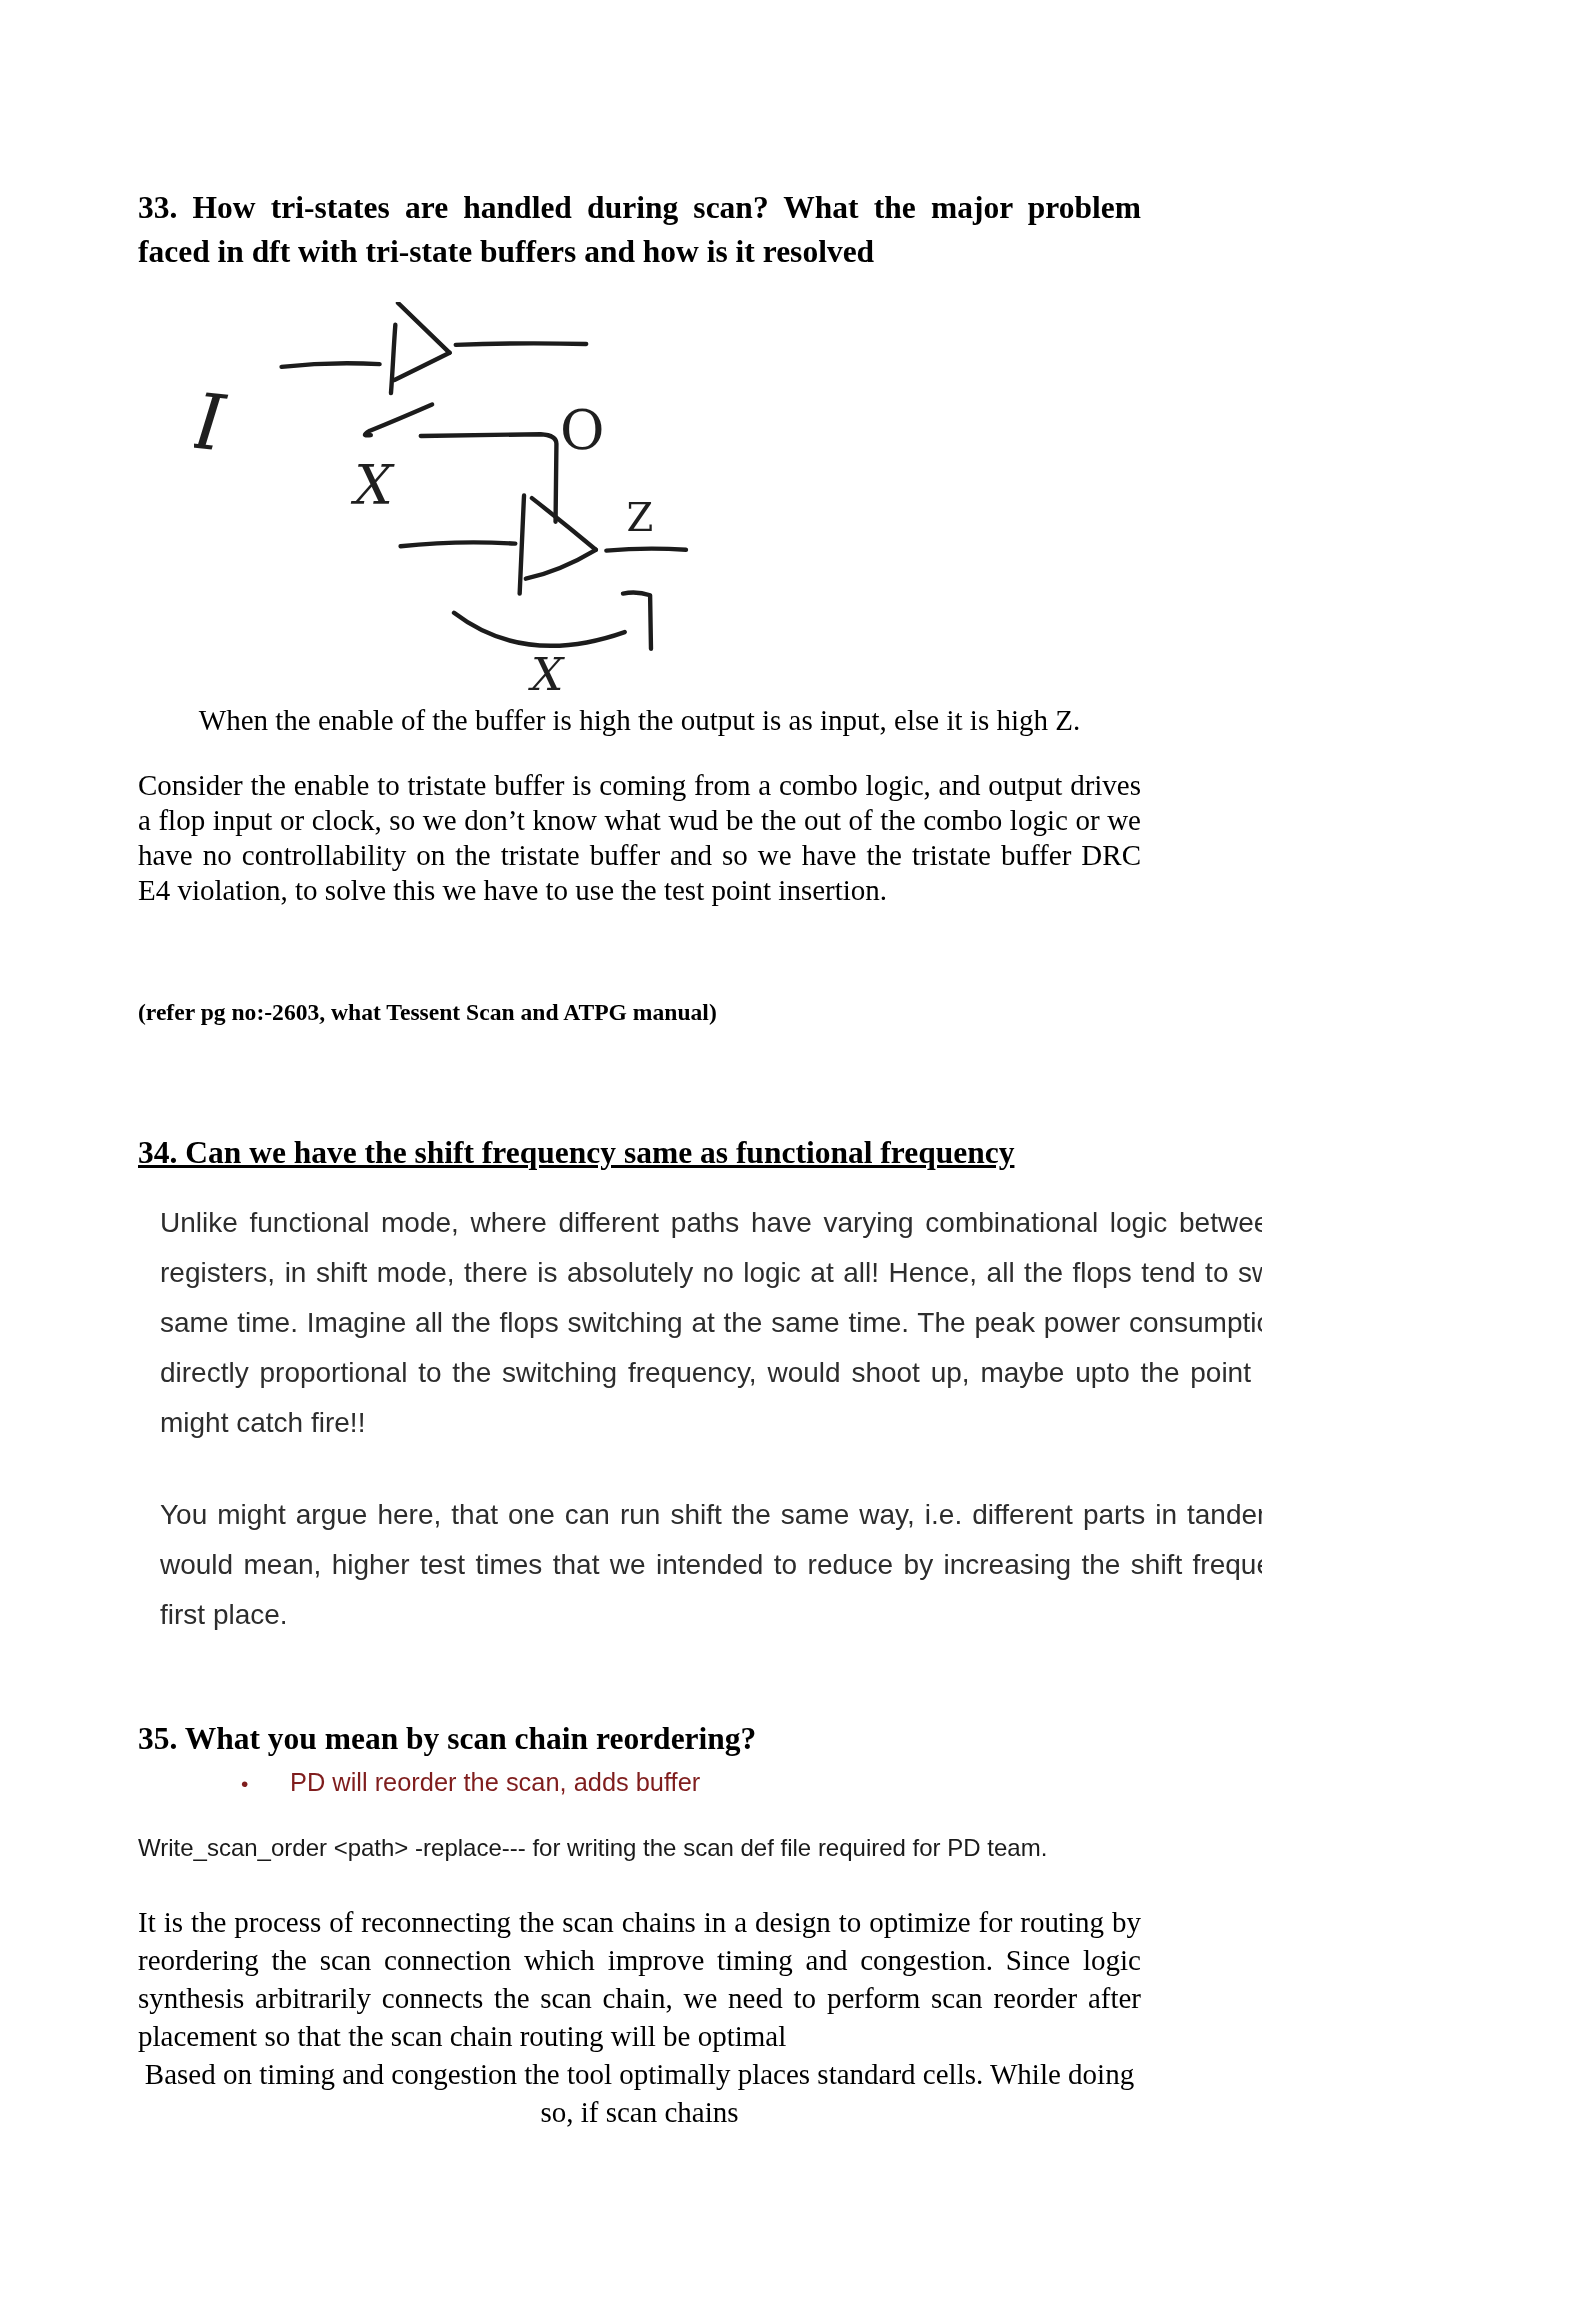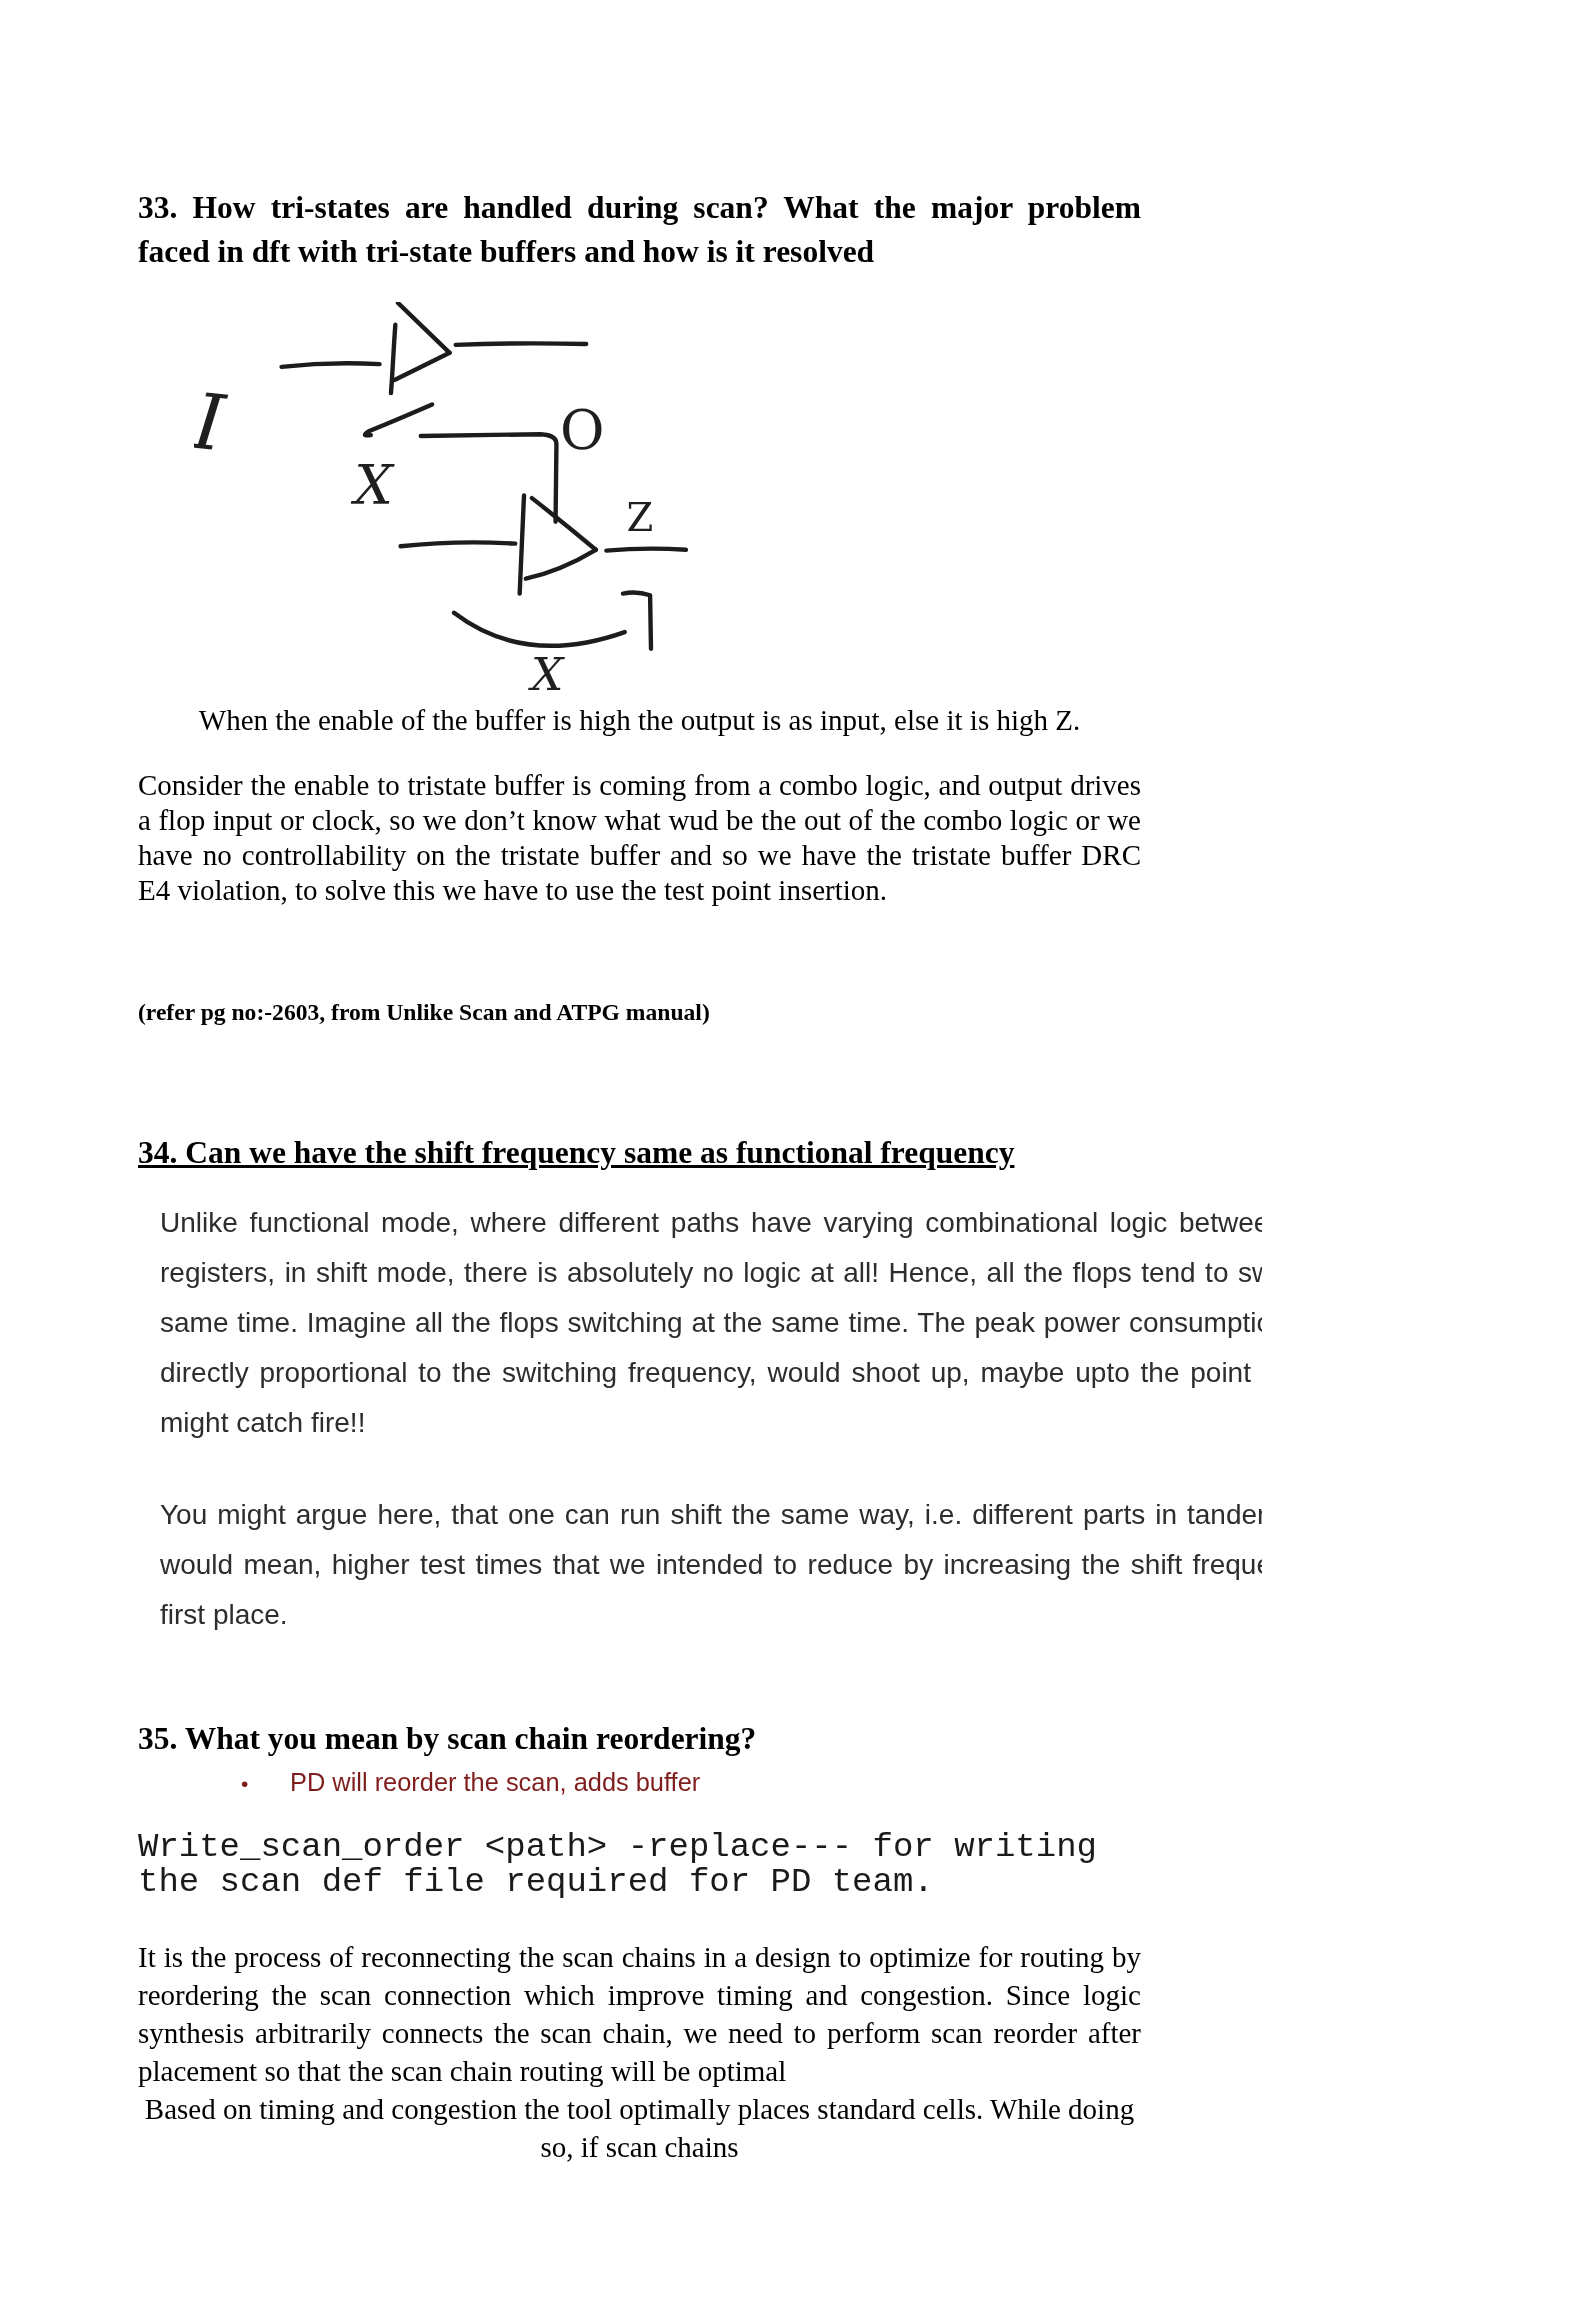--- a/index.html
+++ b/index.html
@@ -29,21 +29,21 @@
   .h34{margin-top:104px;text-decoration:underline;}
   .sans-block{margin-left:22px;width:1237px;font-family:"Liberation Sans", sans-serif;color:#2d2d2d;}
   .sans-block p{font-size:28px;line-height:50px;text-align:justify;}
   .sans-p1{margin-top:23px;}
   .sans-p2{margin-top:52px;}
   .sans-p3{margin-top:42px;}
   .h35{margin-top:77px;}
   .bullet-row{margin-top:3.5px;margin-left:103px;font-family:"Liberation Sans", sans-serif;
     font-size:25.4px;line-height:35px;color:#7f1d1d;}
   .bullet-marker{display:inline-block;width:49px;font-size:21px;}
-  .cmd{margin-top:29px;font-family:Liberation Mono, monospace;font-size:34px;line-height:35px;color:#1a1a1a;}
+  .cmd{margin-top:29px;font-family:Liberation Sans, sans-serif;font-size:24px;line-height:35px;color:#1a1a1a;}
   .final-a{margin-top:38px;line-height:38px;}
   .final-b{line-height:38px;}
 </style>
 </head>
 <body>
 
 <div class="page">
 
   <h2 class="h serif h33">33. How tri-states are handled during scan? What the major problem faced in dft with tri-state buffers and how is it resolved</h2>
 
@@ -71,21 +71,21 @@
     <text x="640" y="513" font-size="62">O</text>
     <text x="716" y="607" font-size="44">Z</text>
     <text x="405" y="576" font-size="62" font-style="italic">X</text>
     <text x="607" y="788" font-size="52" font-style="italic">X</text>
   </svg>
 
   <p class="serif body p-when">When the enable of the buffer is high the output is as input,  else it is high Z.</p>
 
   <p class="serif body just p-consider">Consider the enable to tristate buffer is coming from a combo logic, and output drives a flop input or clock, so we don’t know what wud be the out of the combo logic or we have no controllability on the tristate buffer and so we have the tristate buffer DRC E4 violation, to solve this we have to use the test point insertion.</p>
 
-  <p class="serif ref">(refer pg no:-2603, from Unlike Scan and ATPG manual)</p>
+  <p class="serif ref">(refer pg no:-2603, what Tessent Scan and ATPG manual)</p>
 
   <h2 class="h serif h34">34. Can we have the shift frequency same as functional frequency</h2>
 
   <div class="sans-block">
     <p class="sans-p1">Unlike functional mode, where different paths have varying combinational logic between any two registers, in shift mode, there is absolutely no logic at all! Hence, all the flops tend to switch at the same time. Imagine all the flops switching at the same time. The peak power consumption which is directly proportional to the switching frequency, would shoot up, maybe upto the point that the IC might catch fire!!</p>
     <p class="sans-p3">You might argue here, that one can run shift the same way, i.e. different parts in tandem. But that would mean, higher test times that we intended to reduce by increasing the shift frequency in the first place.</p>
   </div>
 
   <h2 class="h serif h35">35. What you mean by scan chain reordering?</h2>
 

